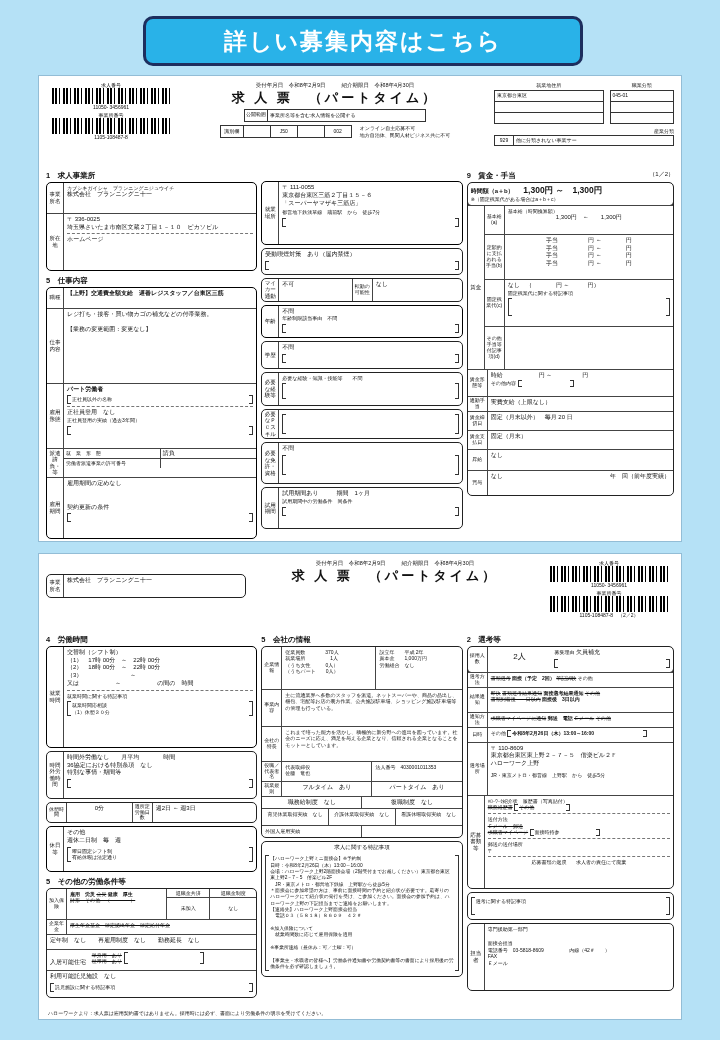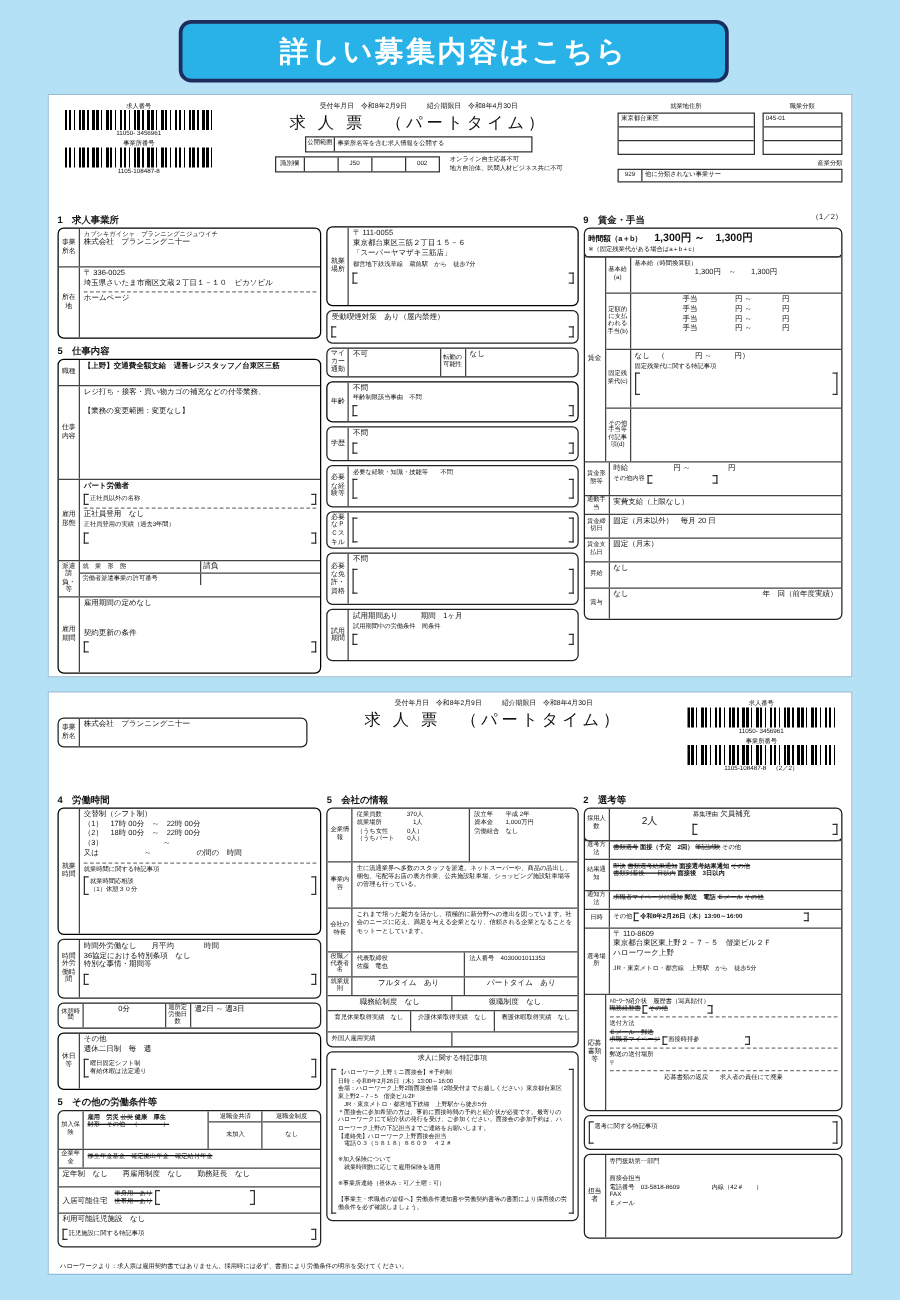--- a/index.html
+++ b/index.html
@@ -12,21 +12,21 @@
         box-sizing:border-box;padding:6px 7px;overflow:hidden;font-size:6px;line-height:1.3;}
   #page1{top:75px}
   #page2{top:553px}
   .phead{display:flex;margin-bottom:3px;height:84px;}
   .bcol{width:130px;display:flex;flex-direction:column;align-items:center;gap:2px;}
   .bc{width:118px;text-align:center;}
   .bclabel{font-size:5px;line-height:1.2;}
   .barcode{height:16px;background:repeating-linear-gradient(90deg,#000 0 2px,#fff 2px 3px,#000 3px 5px,#fff 5px 7px,#000 7px 8px,#fff 8px 11px);}
   .pcen{flex:1;text-align:center;}
   .dates{display:flex;justify-content:center;gap:16px;font-size:5.5px;}
-  .ptitle{font-size:13px;font-weight:normal;letter-spacing:3px;margin:1px 0 2px;}
+  .ptitle{font-size:13px;font-weight:bold;letter-spacing:3px;margin:1px 0 2px;}
   .pubbox{display:flex;border:1px solid #333;width:180px;margin:0 auto;text-align:left;}
   .publ{width:20px;border-right:1px solid #333;font-size:5px;text-align:center;padding:1px;}
   .pubv{flex:1;font-size:5px;padding:2px;}
   .identrow{display:flex;margin-top:3px;gap:8px;justify-content:center;align-items:flex-start;}
   .identgrid{display:flex;border:1px solid #333;}
   .idl{width:20px;font-size:5px;text-align:center;padding:2px 1px;border-right:1px solid #333;}
   .idc{width:24px;font-size:5px;text-align:center;padding:2px 1px;border-right:1px solid #333;min-height:7px;}
   .idc:last-child{border-right:none;}
   .notes{font-size:5px;text-align:left;line-height:1.4;}
   .pmeta{width:180px;font-size:5px;}

